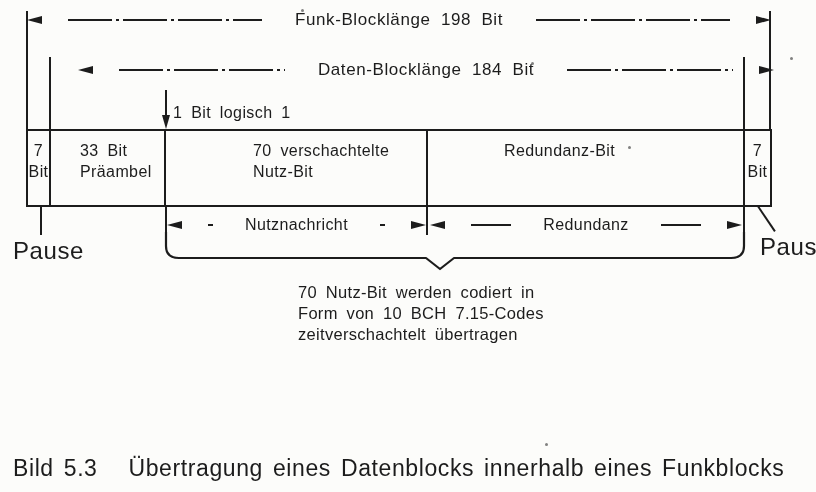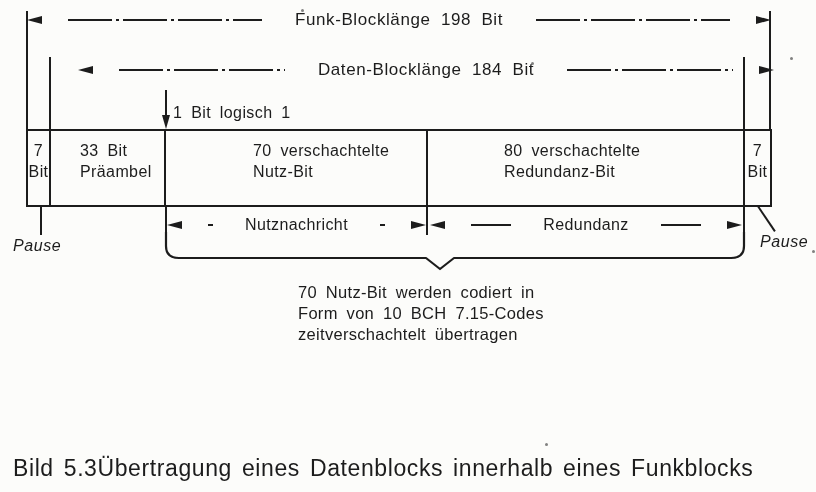--- a/index.html
+++ b/index.html
@@ -41,31 +41,31 @@
   .cell-text{
     position:absolute;top:140px;font-size:16px;line-height:21px;
     letter-spacing:.4px;word-spacing:4px;white-space:nowrap;
   }
   .cell-center{text-align:center;}
   
   .bit-marker{
     position:absolute;left:173px;top:104px;font-size:16px;letter-spacing:.4px;
     word-spacing:4px;white-space:nowrap;
   }
-  .pause{position:absolute;font-size:16px;letter-spacing:.6px;font-style:italic;}
+  .pause{position:absolute;font-size:24px;letter-spacing:.6px;}
   .diag{
     position:absolute;left:759px;top:206px;width:30px;height:0;
     border-top:2px solid var(--ink);transform:rotate(56deg);transform-origin:0 0;
   }
   .annotation{
     position:absolute;left:262px;top:282px;font-size:16.5px;line-height:21px;
     letter-spacing:.3px;word-spacing:4px;white-space:nowrap;margin-left:36px;
   }
   .caption{
-    position:absolute;left:13px;top:455px;display:flex;
+    position:absolute;left:13px;top:455px;display:flex;gap:31px;
     font-size:23px;letter-spacing:.6px;word-spacing:3px;white-space:nowrap;
   }
   .brace-svg{position:absolute;left:159px;top:229px;}
   .speck{position:absolute;width:3px;height:3px;border-radius:50%;background:var(--ink);opacity:.55;}
 </style>
 </head>
 <body>
 
 <div class="page">
 
@@ -105,21 +105,20 @@
   </div>
   <div class="cell-text" style="left:80px;">
     <div>33 Bit</div>
     <div>Präambel</div>
   </div>
   <div class="cell-text" style="left:228px;margin-left:25px;">
     <div>70 verschachtelte</div>
     <div>Nutz-Bit</div>
   </div>
   <div class="cell-text" style="left:504px;">
-    <div>80 verschachtelte</div>
     <div>Redundanz-Bit</div>
   </div>
   <div class="cell-text cell-center" style="left:744px;width:27px;">
     <div>7</div>
     <div>Bit</div>
   </div>
 
   <div class="vline" style="left:40px;top:207px;height:28px;"></div>
   <span class="pause" style="left:13px;top:237px;">Pause</span>
 

